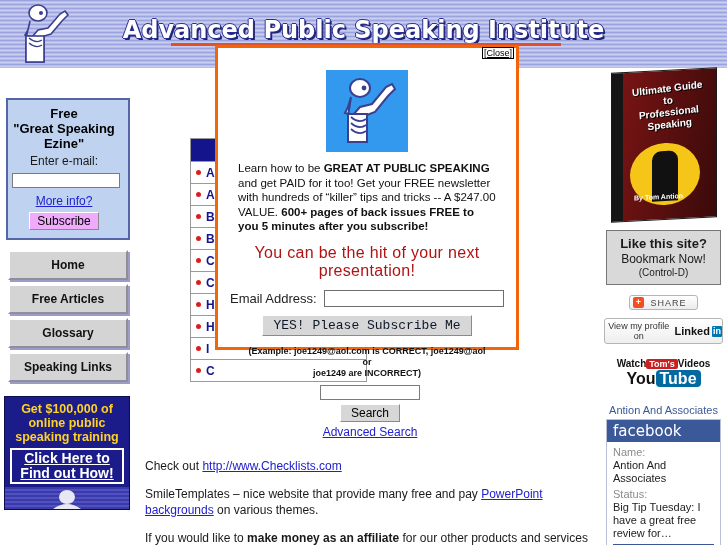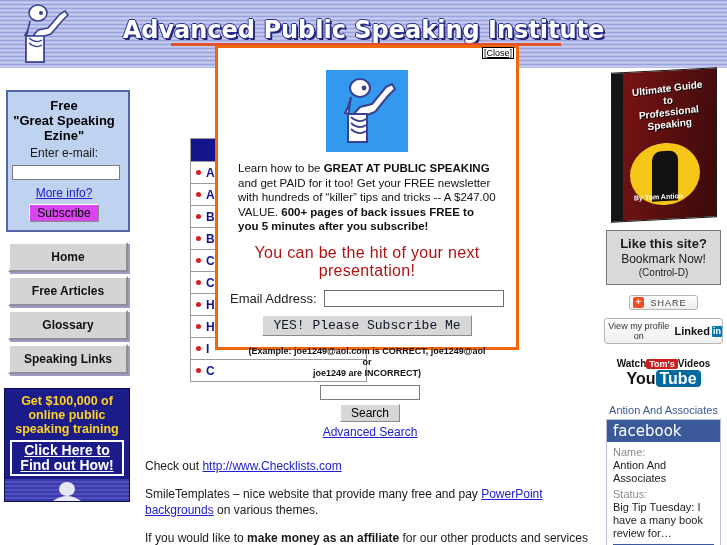--- a/index.html
+++ b/index.html
@@ -35,33 +35,33 @@
       2px 2px 0 #20246e;
     white-space:nowrap;
   }
   #banner-underline{
     position:absolute;left:171px;top:43px;width:390px;height:3px;
     background:#e2502a;
   }
   
   #left-col{position:absolute;left:0;top:90px;width:136px;}
   .ezine-box{
-    margin:0 6px;padding:6px 12px 8px 4px;
+    margin:8px 6px;padding:6px 12px 8px 4px;
     background:#bfd2f0;border:2px solid #5566a8;text-align:center;
   }
   .ezine-title{font-weight:bold;font-size:13px;color:#000;line-height:15px;}
   .ezine-sub{font-size:12px;margin-top:3px;}
   .ezine-input{
     display:block;width:108px;height:15px;margin:5px auto 0 auto;
     border:1px solid #7b7b7b;background:#fff;box-sizing:border-box;
   }
   .ezine-link{display:block;margin-top:6px;color:#2020d0;font-size:12px;text-decoration:underline;}
   .ezine-btn{
     margin-top:4px;padding:1px 7px;font-size:12px;
-    background:#d946ef;border:1px solid #8a8a8a;border-top-color:#fff;border-left-color:#fff;
+    background:#f0abfc;border:1px solid #8a8a8a;border-top-color:#fff;border-left-color:#fff;
     font-family:"Liberation Sans", sans-serif;cursor:pointer;
   }
   #navbuttons{margin:10px 8px 0 8px;}
   .navbtn{
     position:relative;height:26px;margin-bottom:4px;
     background:#d4d4d4;
     border:2px solid;border-color:#ffffff #8f8f9c #8f8f9c #ffffff;
     box-shadow:2px 2px 0 #9c9cc6;
     display:flex;align-items:center;justify-content:center;
     font-weight:bold;font-size:12px;color:#111;cursor:pointer;
@@ -391,21 +391,21 @@
 
   <div id="fb-title">Antion And Associates</div>
   <div id="fb-widget">
     <div id="fb-head">facebook</div>
     <div id="fb-body">
       <div class="lbl">Name:</div>
       <div class="val">Antion And</div>
       <div class="val">Associates</div>
       <div class="lbl" style="margin-top:3px">Status:</div>
       <div class="val">Big Tip Tuesday: I</div>
-      <div class="val">have a many book</div>
+      <div class="val">have a great free</div>
       <div class="val">review for…</div>
     </div>
     <div id="fb-bar"></div>
   </div>
 </div>
 
 <div id="modal">
   <a id="modal-close" href="#">[Close]</a>
 
   <div id="modal-logo">

